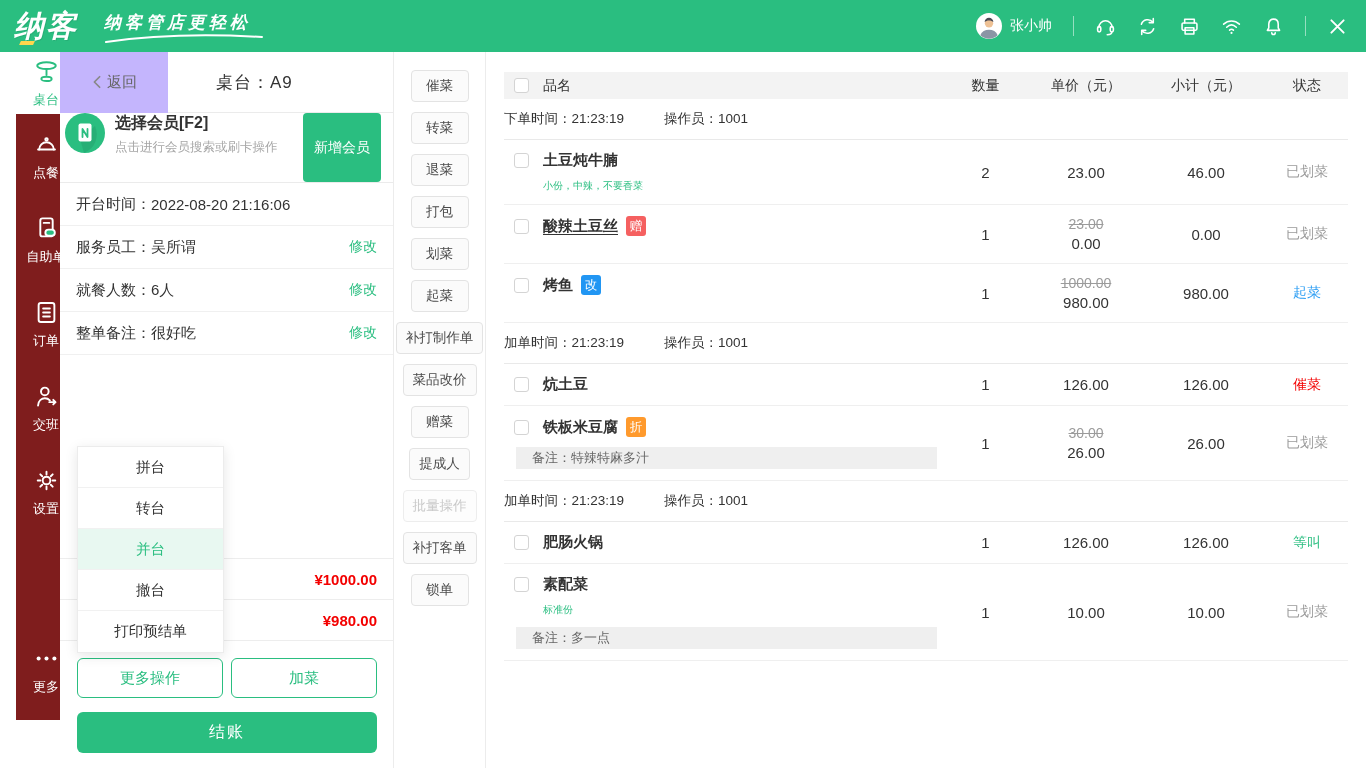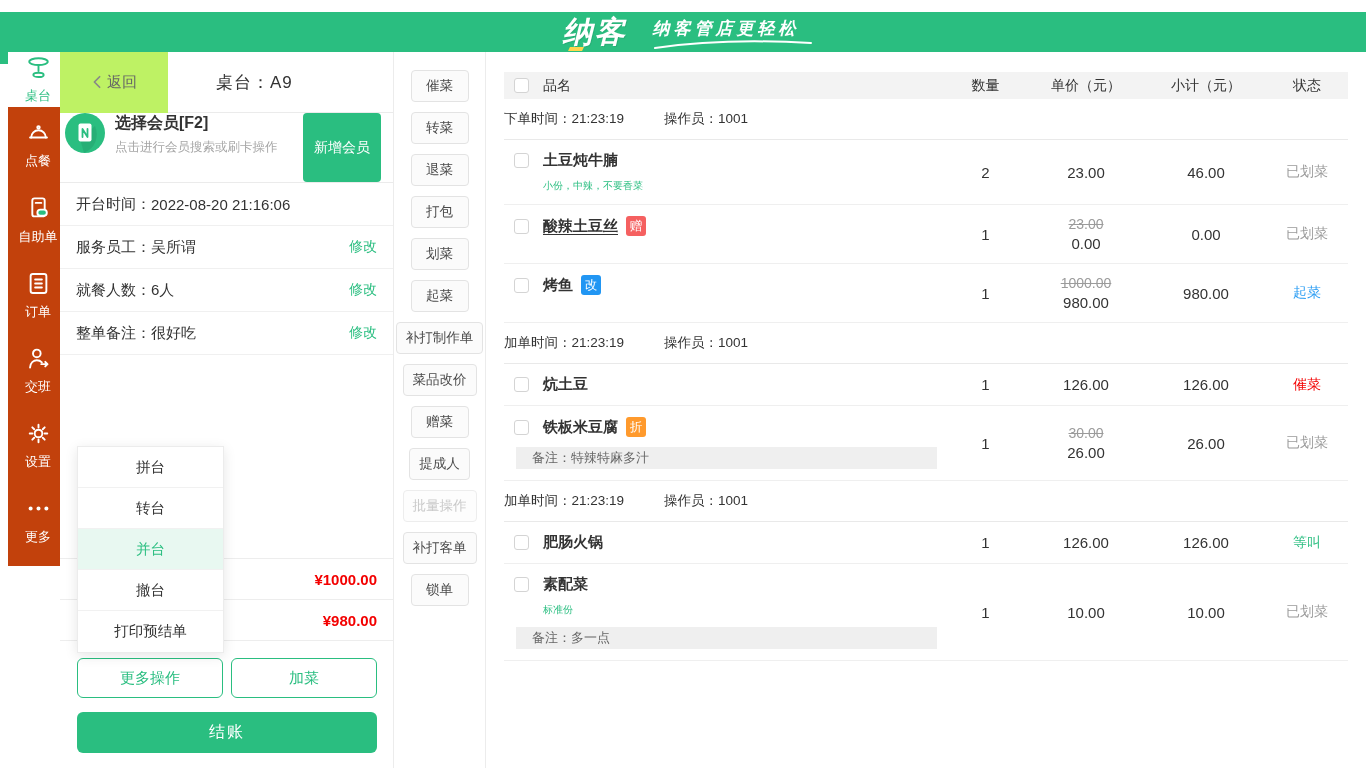--- a/index.html
+++ b/index.html
@@ -1,43 +1,43 @@
 <!DOCTYPE html>
 <html><head>
 <meta charset="utf-8">
 <style>
   * { margin:0; padding:0; box-sizing:border-box; }
   html,body { width:1366px; height:768px; overflow:hidden; }
   body { font-family:"Liberation Sans","DejaVu Sans",sans-serif; background:#fff; color:#333; }
   .app { position:relative; width:1366px; height:768px; background:#fff; }
 
   
-  .topbar { position:absolute; left:0; top:12px; width:1366px; height:52px; background:#2abe80; display:flex; align-items:center; justify-content:space-between; padding:0 18px 0 14px;flex-direction:column; }
+  .topbar { position:absolute; left:0; top:0; width:1366px; height:52px; background:#2abe80; display:flex; align-items:center; justify-content:space-between; padding:0 18px 0 14px; }
   .logo-wrap { display:flex; align-items:center; }
   .logo { color:#fff; font-size:30px; font-weight:900; font-style:italic; letter-spacing:2px; position:relative; text-shadow:1px 1px 0 rgba(0,0,0,.08); }
   .logo::after { content:""; position:absolute; left:6px; bottom:2px; width:14px; height:4px; background:#ffd64d; transform:skewX(-25deg); }
   .slogan-wrap { position:relative; margin-left:26px; color:#fff; font-size:17px; font-style:italic; font-weight:600; letter-spacing:4px; padding-bottom:8px; }
   .slogan-wrap svg { position:absolute; left:0; bottom:-2px; width:160px; height:12px; }
   .topbar-right { display:flex; align-items:center; gap:21px; }
   .user { display:flex; align-items:center; gap:8px; color:#fff; font-size:14px; cursor:pointer; }
   .tb-sep { width:1px; height:20px; background:rgba(255,255,255,.5); }
   .tb-icon { width:21px; height:21px; display:block; cursor:pointer; }
   .tb-icon svg { width:100%; height:100%; stroke:#fff; fill:none; stroke-width:1.8; stroke-linecap:round; stroke-linejoin:round; }
 
   
-  .sidebar { position:absolute; left:8px; top:52px; width:60px; height:514px; background:#c2410c; display:flex; flex-direction:column; }
+  .sidebar { position:absolute; left:16px; top:52px; width:60px; height:668px; background:#7f1d1d; display:flex; flex-direction:column; }
   .side-item { height:84px; display:flex; flex-direction:column; align-items:center; justify-content:center; gap:6px; color:#fff; font-size:13px; cursor:pointer; }
   .side-item.active { height:62px; background:#fff; color:#2abe80; }
   .side-item svg { width:27px; height:27px; stroke:currentColor; fill:none; stroke-width:1.7; stroke-linecap:round; stroke-linejoin:round; }
   .side-more { margin-top:auto; margin-bottom:8px; }
 
   
   .panel { position:absolute; left:60px; top:52px; width:334px; height:716px; background:#fff; border-right:1px solid #ececec; }
   .panel-header { height:61px; display:flex; align-items:center; border-bottom:1px solid #ebebeb; }
-  .back-btn { width:108px; height:61px; background:#bef264; display:flex; align-items:center; justify-content:center; gap:4px; color:#666; font-size:15px; cursor:pointer; }
+  .back-btn { width:108px; height:61px; background:#c4b5fd; display:flex; align-items:center; justify-content:center; gap:4px; color:#666; font-size:15px; cursor:pointer; }
   .back-btn svg { width:12px; height:14px; stroke:#888; fill:none; stroke-width:2; stroke-linecap:round; stroke-linejoin:round; }
   .panel-title { margin-left:48px; font-size:17px; color:#333; letter-spacing:1px; }
 
   .member-card { height:70px; display:flex; padding:0 12px 0 5px; border-bottom:1px solid #ebebeb; }
   .member-ic { width:40px; height:40px; flex:0 0 40px; }
   .member-txt { margin-left:10px; }
   .member-title { font-size:16px; font-weight:700; color:#333; }
   .member-sub { font-size:12.5px; color:#a6a6a6; margin-top:5px; }
   .btn-add-member { margin-left:auto; background:#2abe80; color:#fff; border:none; border-radius:4px; font-size:14px; padding:8px 11px; cursor:pointer; font-family:inherit; }
 

